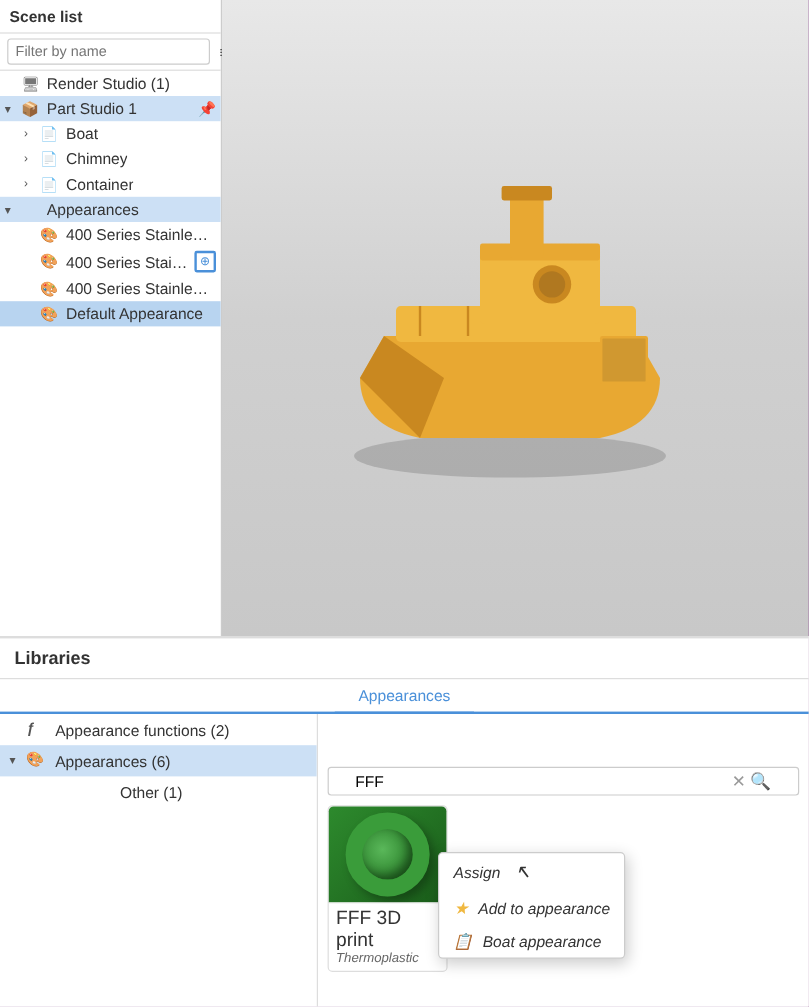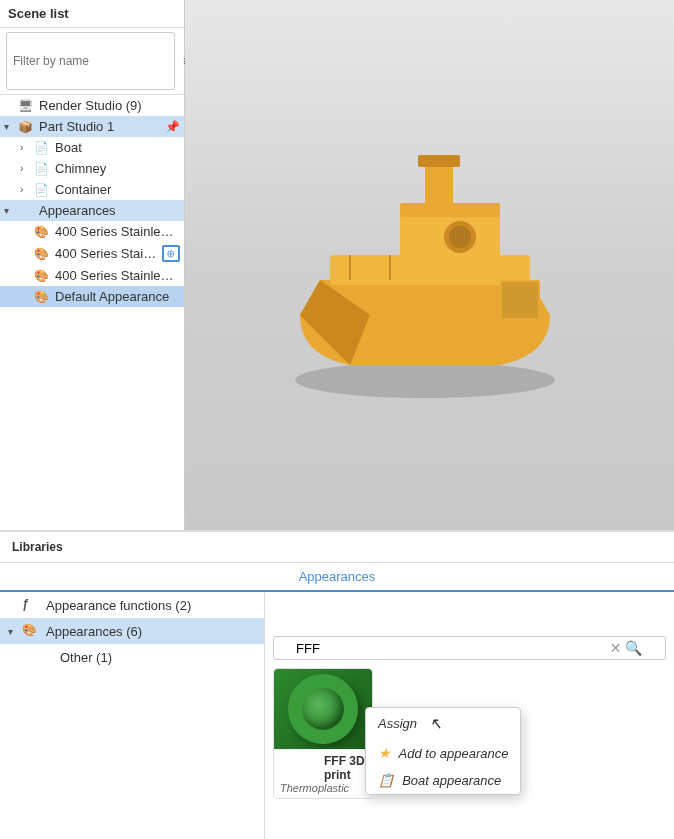--- a/index.html
+++ b/index.html
@@ -35,21 +35,21 @@
       align-items: center;
       padding: 4px 6px;
       border-bottom: 1px solid #ddd;
       gap: 4px;
     }
 
     .filter-input {
       flex: 1;
       border: 1px solid #ccc;
       border-radius: 3px;
-      padding: 21px 6px;
+      padding: 3px 6px;
       font-size: 12px;
       color: #999;
       outline: none;
     }
 
     .filter-menu-btn {
       background: none;
       border: none;
       cursor: pointer;
       color: #555;
@@ -154,21 +154,21 @@
     .libraries-section {
       background: #fff;
       border-top: 2px solid #ddd;
       height: 309px;
       display: flex;
       flex-direction: column;
     }
 
     .libraries-header {
       padding: 8px 12px;
-      font-size: 12px;
+      font-size: 15px;
       font-weight: bold;
       color: #333;
       border-bottom: 1px solid #ddd;
     }
 
     .libraries-tabs {
       display: flex;
       border-bottom: 2px solid #4a90d9;
       justify-content: center;
     }
@@ -287,24 +287,23 @@
       background: radial-gradient(circle at 40% 40%, #5ab85a, #1a6e1a);
       box-shadow: inset -4px -4px 8px rgba(0,0,0,0.4), 4px 4px 8px rgba(0,0,0,0.3);
     }
 
     .product-info {
       padding: 4px 6px;
       border-top: 1px solid #eee;
     }
 
     .product-name {
-      font-size: 12px;
-      font-weight: bold;
+      font-size: 16px;
+      font-weight: normal;
       color: #333;
-      margin-left: 44px;
     }
 
     .product-sub {
       font-size: 11px;
       color: #666;
       font-style: italic;
     }
 
     
     .context-menu {
@@ -340,21 +339,21 @@
     <div class="filter-bar">
       <input class="filter-input" type="text" placeholder="Filter by name" style="">
       <button class="filter-menu-btn">≡</button>
     </div>
 
     <div class="tree-container">
 
       <div class="tree-item" style="padding-left:4px;">
         <span class="tree-arrow"></span>
         <span class="tree-icon icon-render">🖥</span>
-        <span class="tree-label">Render Studio (9)</span>
+        <span class="tree-label">Render Studio (1)</span>
       </div>
 
       <div class="tree-item selected" style="padding-left:4px;">
         <span class="tree-arrow">▾</span>
         <span class="tree-icon icon-part">📦</span>
         <span class="tree-label">Part Studio 1</span>
         <span class="pin-icon">📌</span>
       </div>
 
       <div class="tree-item" style="padding-left:20px;">
@@ -458,21 +457,21 @@
         <span class="lib-icon" style="font-style:italic;font-weight:bold;color:#555;">ƒ</span>
         <span>Appearance functions (2)</span>
       </div>
 
       <div class="lib-item selected">
         <span class="lib-arrow">▾</span>
         <span class="lib-icon">🎨</span>
         <span>Appearances (6)</span>
       </div>
 
-      <div class="lib-item" style="padding-left:22px;">
+      <div class="lib-item" style="padding-left:22px;margin-left:40px;">
         <span class="lib-arrow"></span>
         <span class="lib-icon"></span>
         <span>Other (1)</span>
       </div>
 
     </div>
 
     <div class="libraries-main">
 
       <div class="search-bar">

